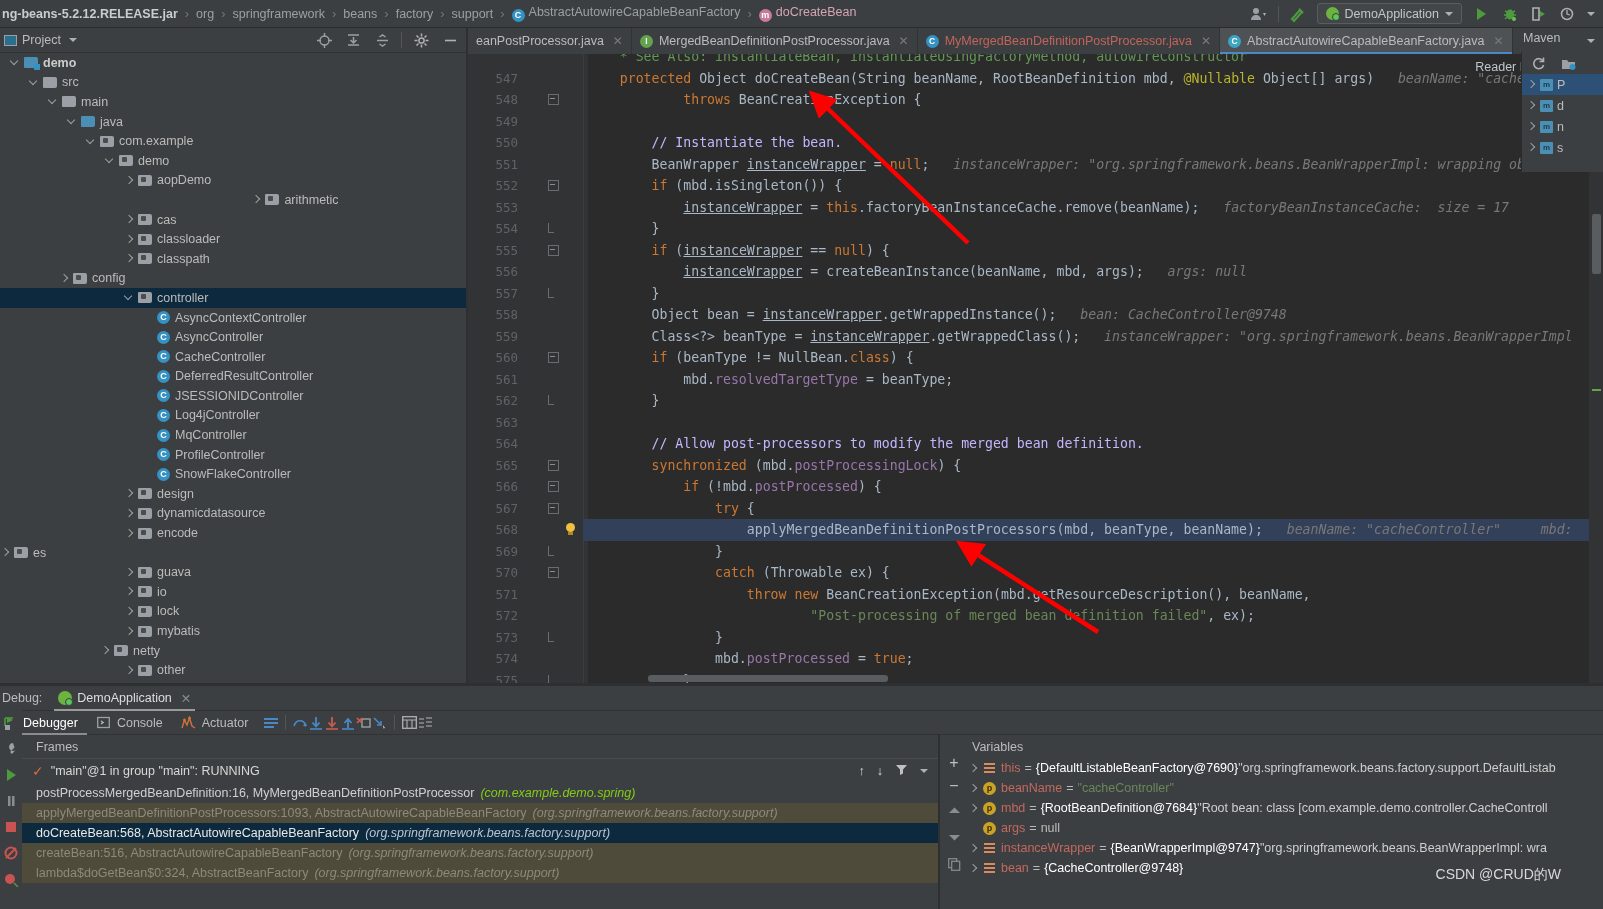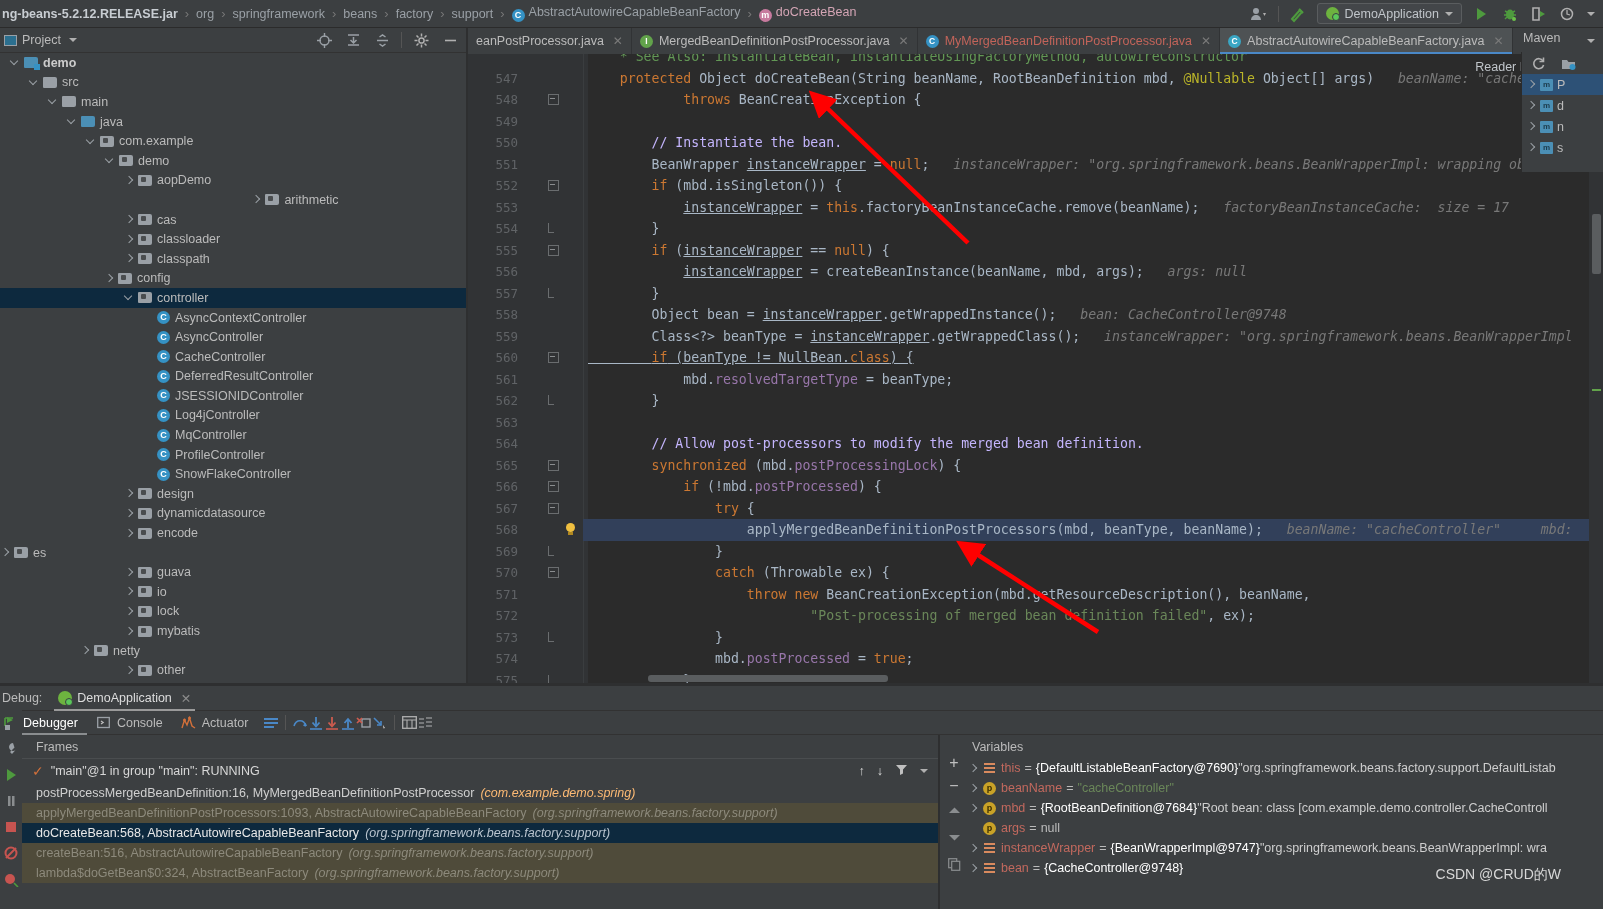--- a/index.html
+++ b/index.html
@@ -135,21 +135,21 @@
   #leftrail{ position:absolute; left:0; top:710px; width:22px; height:199px; background:#3c3f41; }
   .railbtn{ width:22px;height:26px;display:flex;align-items:center;justify-content:center;}
 
   #framespane{ position:absolute; left:22px; top:735px; width:916px; height:174px; background:#3c3f41; }
   #framespane .phdr{ height:23px; display:flex;align-items:center; padding-left:14px; font-size:12.5px; color:#bbb;}
   #threadrow{ height:25px; display:flex;align-items:center; gap:7px; padding-left:10px; font-size:12.5px; color:#d8d8d8;
               border-top:1px solid #4a4d4f;}
   #threadrow .tr-icons{ margin-left:auto; display:flex; align-items:center; gap:12px; padding-right:10px;}
   .frow{ height:20px; display:flex;align-items:center; padding-left:14px; font-size:12.5px; white-space:nowrap; overflow:hidden;}
   .frow .fm{ color:#d0d0d0;}
-  .frow .fp{ color:#fdba74; font-style:italic; margin-left:6px;}
+  .frow .fp{ color:#84cc16; font-style:italic; margin-left:6px;}
   .frow.lib{ background:#4f4b3a; }
   .frow.lib .fm{ color:#8d8a7c;} .frow.lib .fp{ color:#8d8a7c;}
   .frow.sel{ background:#0d293e; }
   .frow.sel .fm{ color:#e8e8e8;} .frow.sel .fp{ color:#b9c4cf;}
 
   #varpane{ position:absolute; left:940px; top:735px; width:663px; height:174px; background:#3c3f41;}
   #varpane .phdr{ height:23px; display:flex;align-items:center; padding-left:32px; font-size:12.5px; color:#bbb;}
   .vrow{ height:20px; display:flex;align-items:center; padding-left:28px; font-size:12.5px; white-space:nowrap; overflow:hidden;}
   .vtri{ width:11px;height:11px;position:relative;margin-right:4px;flex:0 0 auto;}
   .vtri:after{content:'';position:absolute;left:2px;top:2px;width:5px;height:5px;border-right:1.5px solid #9aa0a6;border-bottom:1.5px solid #9aa0a6;transform:rotate(-45deg);}
@@ -329,21 +329,21 @@
       <div class="trow" style="padding-left: 124px;">
         <span class="arrow"></span>
         <span class="folder pkg"></span>
         <span class="tlabel">classloader</span>
       </div>
       <div class="trow" style="padding-left: 124px;">
         <span class="arrow"></span>
         <span class="folder pkg"></span>
         <span class="tlabel">classpath</span>
       </div>
-      <div class="trow" style="padding-left: 104px;">
+      <div class="trow" style="padding-left: 59px;">
         <span class="arrow"></span>
         <span class="folder pkg"></span>
         <span class="tlabel">config</span>
       </div>
       <div class="trow sel" style="padding-left: 124px;">
         <span class="arrow open"></span>
         <span class="folder pkg"></span>
         <span class="tlabel">controller</span>
       </div>
       <div class="trow" style="padding-left: 143px;">
@@ -424,21 +424,21 @@
       <div class="trow" style="padding-left: 124px;">
         <span class="arrow"></span>
         <span class="folder pkg"></span>
         <span class="tlabel">lock</span>
       </div>
       <div class="trow" style="padding-left: 124px;">
         <span class="arrow"></span>
         <span class="folder pkg"></span>
         <span class="tlabel">mybatis</span>
       </div>
-      <div class="trow" style="padding-left: 80px;">
+      <div class="trow" style="padding-left: 100px;">
         <span class="arrow"></span>
         <span class="folder pkg"></span>
         <span class="tlabel">netty</span>
       </div>
       <div class="trow" style="padding-left: 124px;">
         <span class="arrow"></span>
         <span class="folder pkg"></span>
         <span class="tlabel">other</span>
       </div>
     </div>
@@ -527,21 +527,21 @@
         <div class="cl" style="top: 78px;"><span class="">        </span><span class="cmt">// Instantiate the bean.</span></div>
         <div class="cl" style="top: 99.5px;"><span class="">        BeanWrapper </span><span class="st">instanceWrapper</span><span class=""> = </span><span class="kw">null</span><span class="">;</span><span class="hint">   instanceWrapper: "org.springframework.beans.BeanWrapperImpl: wrapping object [</span></div>
         <div class="cl" style="top: 121px;"><span class="">        </span><span class="kw">if</span><span class=""> (mbd.isSingleton()) {</span></div>
         <div class="cl" style="top: 142.5px;"><span class="">            </span><span class="st">instanceWrapper</span><span class=""> = </span><span class="kw">this</span><span class="">.factoryBeanInstanceCache.remove(beanName);</span><span class="hint">   factoryBeanInstanceCache:  size = 17</span></div>
         <div class="cl" style="top: 164px;"><span class="">        }</span></div>
         <div class="cl" style="top: 185.5px;"><span class="">        </span><span class="kw">if</span><span class=""> (</span><span class="st">instanceWrapper</span><span class=""> == </span><span class="kw">null</span><span class="">) {</span></div>
         <div class="cl" style="top: 207px;"><span class="">            </span><span class="st">instanceWrapper</span><span class=""> = createBeanInstance(beanName, mbd, args);</span><span class="hint">   args: null</span></div>
         <div class="cl" style="top: 228.5px;"><span class="">        }</span></div>
         <div class="cl" style="top: 250px;"><span class="">        Object bean = </span><span class="st">instanceWrapper</span><span class="">.getWrappedInstance();</span><span class="hint">   bean: CacheController@9748</span></div>
         <div class="cl" style="top: 271.5px;"><span class="">        Class&lt;?&gt; beanType = </span><span class="st">instanceWrapper</span><span class="">.getWrappedClass();</span><span class="hint">   instanceWrapper: "org.springframework.beans.BeanWrapperImpl</span></div>
-        <div class="cl" style="top: 293px; text-decoration: underline;"><span class="">        </span><span class="kw">if</span><span class=""> (beanType != NullBean.</span><span class="kw">class</span><span class="">) {</span></div>
+        <div class="cl" style="top: 293px;"><span class="">        </span><span class="kw">if</span><span class=""> (beanType != NullBean.</span><span class="kw">class</span><span class="">) {</span></div>
         <div class="cl" style="top: 314.5px;"><span class="">            mbd.</span><span class="fld">resolvedTargetType</span><span class=""> = beanType;</span></div>
         <div class="cl" style="top: 336px;"><span class="">        }</span></div>
         <div class="cl" style="top: 357.5px;"></div>
         <div class="cl" style="top: 379px;"><span class="">        </span><span class="cmt">// Allow post-processors to modify the merged bean definition.</span></div>
         <div class="cl" style="top: 400.5px;"><span class="">        </span><span class="kw">synchronized</span><span class=""> (mbd.</span><span class="fld">postProcessingLock</span><span class="">) {</span></div>
         <div class="cl" style="top: 422px;"><span class="">            </span><span class="kw">if</span><span class=""> (!mbd.</span><span class="fld">postProcessed</span><span class="">) {</span></div>
         <div class="cl" style="top: 443.5px;"><span class="">                </span><span class="kw">try</span><span class=""> {</span></div>
         <div class="hl-line" style="top: 465px;"></div>
         <div class="cl" style="top: 465px;"><span class="">                    applyMergedBeanDefinitionPostProcessors(mbd, beanType, beanName);</span><span class="hint">   beanName: "cacheController"     mbd:</span></div>
         <div class="cl" style="top: 486.5px;"><span class="">                }</span></div>

